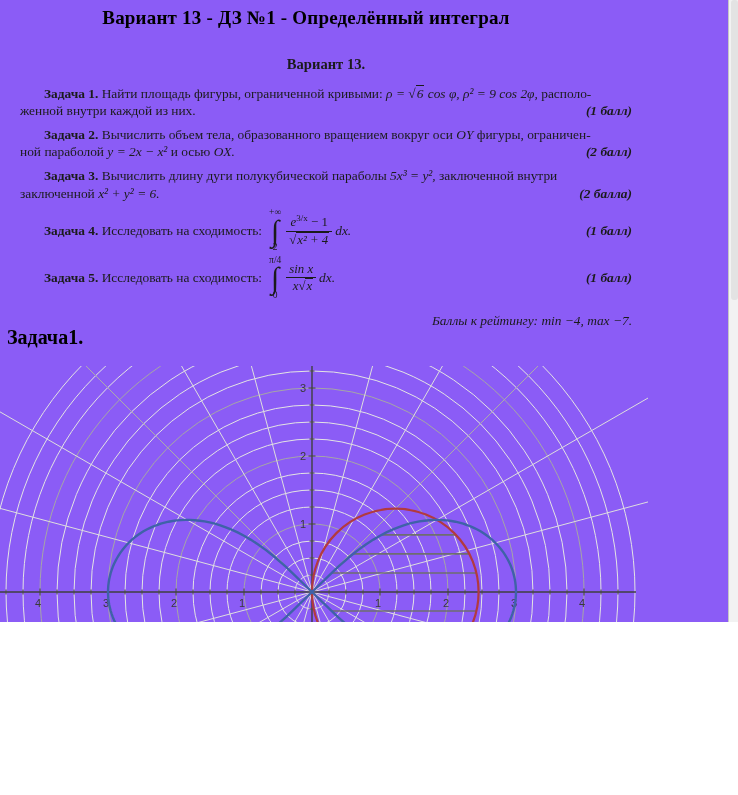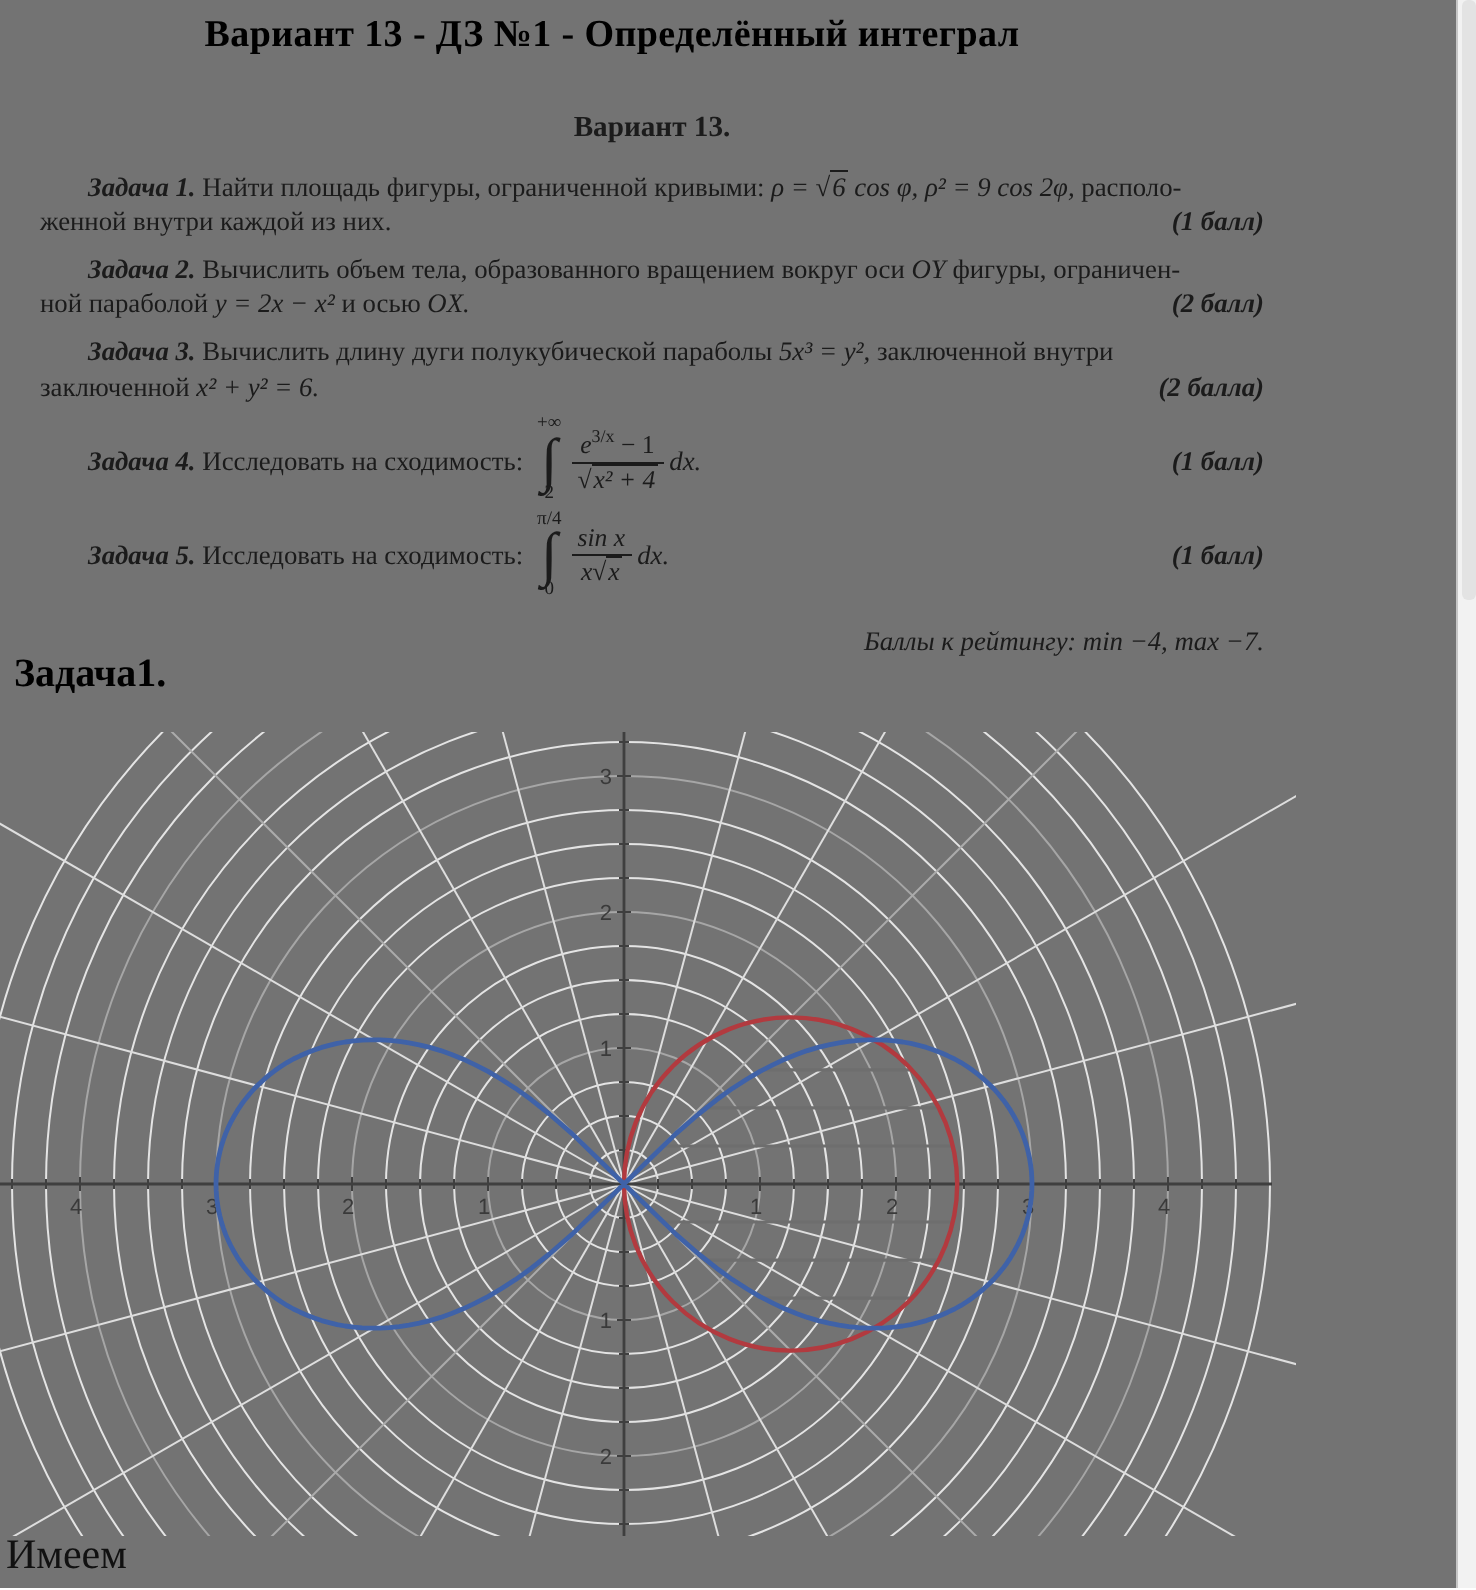--- a/index.html
+++ b/index.html
@@ -1,40 +1,40 @@
 <!DOCTYPE html>
 <html><head>
 <meta charset="utf-8">
 <style>
   html,body{margin:0;padding:0;background:#fff;}
-  .page{position:relative;width:738px;height:794px;background:#737373;overflow:hidden;
+  .page{position:relative;width:738px;height:622px;background:#8b5cf6;overflow:hidden;
         font-family:"Liberation Serif",serif;color:#1b1b1b;}
   .title{position:absolute;top:7px;left:0;width:612px;text-align:center;
          font-size:19px;font-weight:bold;color:#000;letter-spacing:.2px;}
   .sheet{position:absolute;top:56px;left:20px;width:612px;font-size:13.4px;line-height:17.6px;}
   .sheet-heading{text-align:center;font-weight:bold;font-size:14.6px;margin:0 0 11px 0;}
   .prob{margin:0 0 6px 0;}
   .l1{display:block;text-indent:24px;}
   .l2{display:flex;justify-content:space-between;}
-  .plabel{font-weight:bold;font-style:italic;}
+  .plabel{font-weight:bold;}
   .pts{font-weight:bold;white-space:nowrap;}
   .m{font-style:italic;}
   sup{font-size:9px;}
   .sqrt{white-space:nowrap;}
   .rad{font-style:normal;}
   .rdc{border-top:1px solid #1b1b1b;padding:0 1px;}
   .introw{display:flex;align-items:center;margin:3px 0 3px 0;min-height:44px;}
   .ilead{padding-left:24px;}
   .intgrl{display:inline-flex;align-items:center;margin-left:7px;}
   .icol{display:inline-flex;flex-direction:column;align-items:center;line-height:1;}
   .ilim{font-size:9.5px;line-height:1;}
   .isym{font-size:30px;line-height:.85;}
   .frac{display:inline-flex;flex-direction:column;text-align:center;margin-left:5px;line-height:1.15;font-size:12.8px;}
   .num{padding:0 3px 1px 3px;border-bottom:1.1px solid #1b1b1b;}
-  .den{padding:1px 3px 0 3px;}
+  .den{padding:1px 3px 0 3px;text-align:right;}
   .dx{margin-left:3px;font-style:italic;}
   .rating{text-align:right;font-style:italic;font-size:13.4px;margin-top:12px;}
   .task-heading{position:absolute;top:322px;left:3px;margin:4px;font-size:20px;font-weight:bold;color:#000;}
   .plot{position:absolute;top:366px;left:0;}
   .footer-word{position:absolute;top:765px;left:3px;font-size:21px;color:#111;}
   .sb{position:absolute;top:0;right:0;width:10px;height:795px;background:#f2f2f2;border-left:1px solid #c6c6c6;box-sizing:border-box;}
   .sb-thumb{position:absolute;top:0;left:2px;width:7px;height:300px;background:#e3e3e3;border-radius:3px;}
 </style>
 </head>
 <body>

